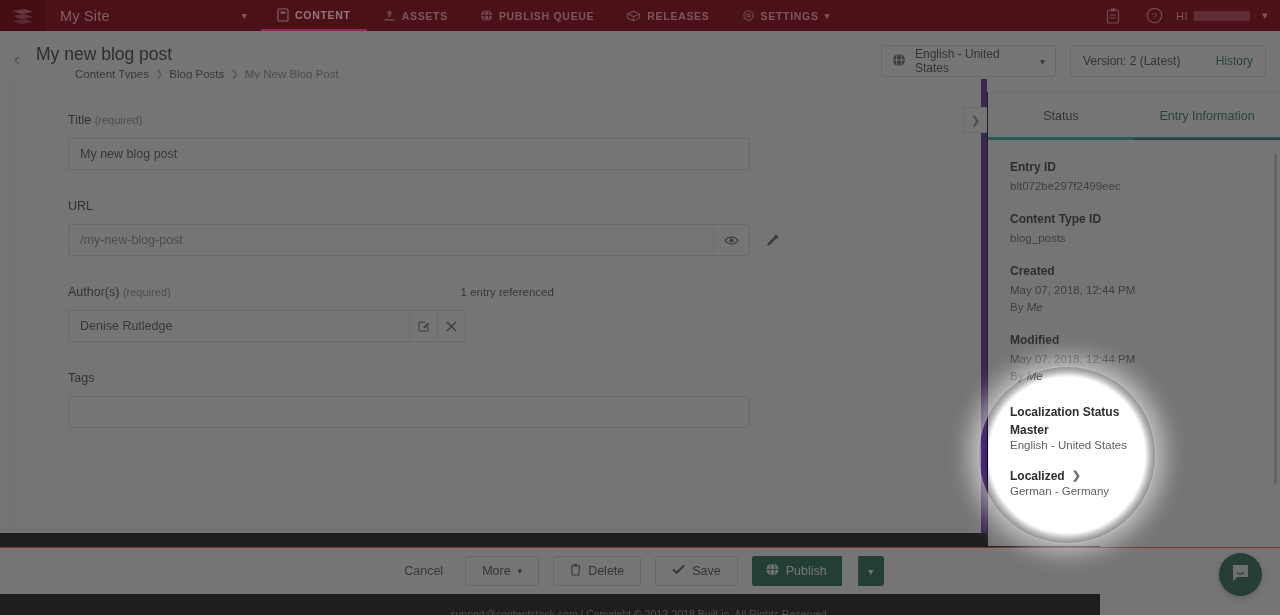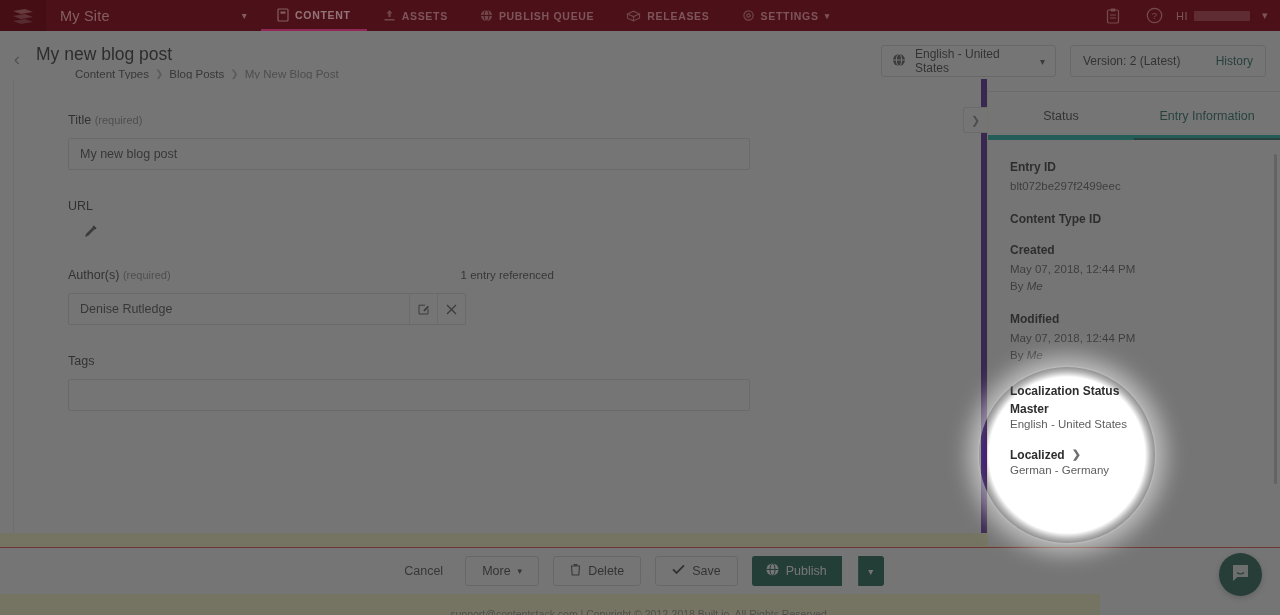--- a/index.html
+++ b/index.html
@@ -6,21 +6,21 @@
   html, body {
     width: 1280px; height: 615px;
     font-family: "Liberation Sans", sans-serif;
     background: #ffffff;
     overflow: hidden;
   }
 
   #app {
     position: relative;
     width: 1100px; height: 615px;
-    background: #fef9c3;
+    background: #000000;
   }
 
   
   .topnav {
     position: absolute; top: 0; left: 0;
     width: 1280px; height: 31px;
     background: #6b1f27;
     display: flex; align-items: center;
     color: #d9b9bd;
   }
@@ -136,21 +136,21 @@
     position:absolute; top: 92px; left: 988px;
     width: 292px; height: 454px; background: #fff;
   }
   .sb-toggle {
     position:absolute; left: -25px; top: 15px;
     width: 24px; height: 26px;
     border: 1px solid #e0e0e0; border-right: none; border-radius: 3px 0 0 3px;
     background:#fff; display:flex; align-items:center; justify-content:center;
     color:#8a8a8a; font-size: 11px;
   }
-  .sb-tabs { display:flex; height: 48px; border-bottom: 5px solid #14b8a6; }
+  .sb-tabs { display:flex; height: 48px; border-bottom: 3px solid #14b8a6; }
   .sb-tab {
     flex: 1; display:flex; align-items:center; justify-content:center;
     font-size: 12.5px; color: #3d3d3d; height: 48px;
   }
   .sb-tab.active { color: #1c6b5a; box-shadow: inset 0 -2px 0 0 #1c6b5a; }
   .sb-body { padding: 20px 22px 0 22px; position: relative; height: 406px; }
   .sb-group { margin-bottom: 17px; }
   .sb-key { font-size: 12px; font-weight: bold; color: #2e2e2e; margin-bottom: 4px; }
   .sb-val { font-size: 11.5px; color: #5e5e5e; line-height: 17px; }
   .sb-val .em { font-style: italic; }
@@ -350,20 +350,29 @@
           <span class="req">(required)</span>
         </div>
         <div class="input-box">My new blog post</div>
       </div>
 
       <div class="field">
         <div class="field-label">
           <span>URL</span>
         </div>
         <div class="url-row">
+          <div class="url-input">
+            <span class="txt">/my-new-blog-post</span>
+            <span class="url-eye">
+              <svg width="15" height="11" viewBox="0 0 15 11">
+                  <path d="M1 5.5 C4 1 11 1 14 5.5 C11 10 4 10 1 5.5 Z" fill="none" stroke="#5a5a5a" stroke-width="1.1"></path>
+                  <circle cx="7.5" cy="5.5" r="2" fill="#5a5a5a"></circle>
+                </svg>
+            </span>
+          </div>
           <span class="url-pencil">
             <svg width="15" height="15" viewBox="0 0 15 15">
                 <path d="M2 13 L3.2 9.8 L10.2 2.8 L12.2 4.8 L5.2 11.8 Z" fill="#5a5a5a"></path>
                 <path d="M10.7 1.4 L13.6 4.3 L12.4 5.5 L9.5 2.6 Z" fill="#404040"></path>
               </svg>
           </span>
         </div>
       </div>
 
       <div class="field">
@@ -418,20 +427,21 @@
     <div class="sb-body">
       <div class="sb-scroll"></div>
 
       <div class="sb-group">
         <div class="sb-key">Entry ID</div>
         <div class="sb-val">blt072be297f2499eec</div>
       </div>
 
       <div class="sb-group">
         <div class="sb-key">Content Type ID</div>
+        <div class="sb-val">blog_posts</div>
       </div>
 
       <div class="sb-group">
         <div class="sb-key">Created</div>
         <div class="sb-val">May 07, 2018, 12:44 PM</div>
         <div class="sb-val"><span>By </span><span class="em">Me</span></div>
       </div>
 
       <div class="sb-group">
         <div class="sb-key">Modified</div>

